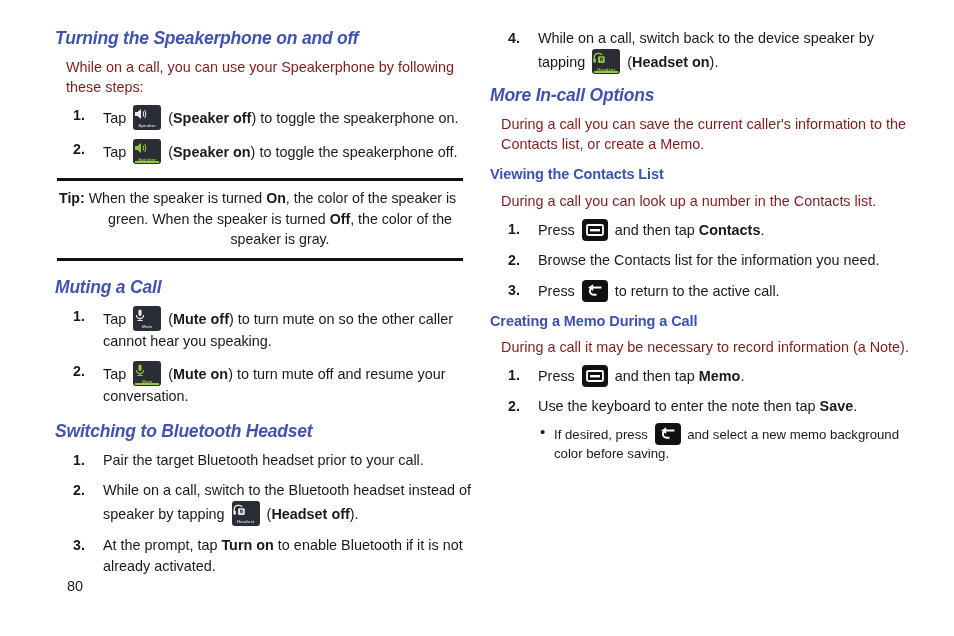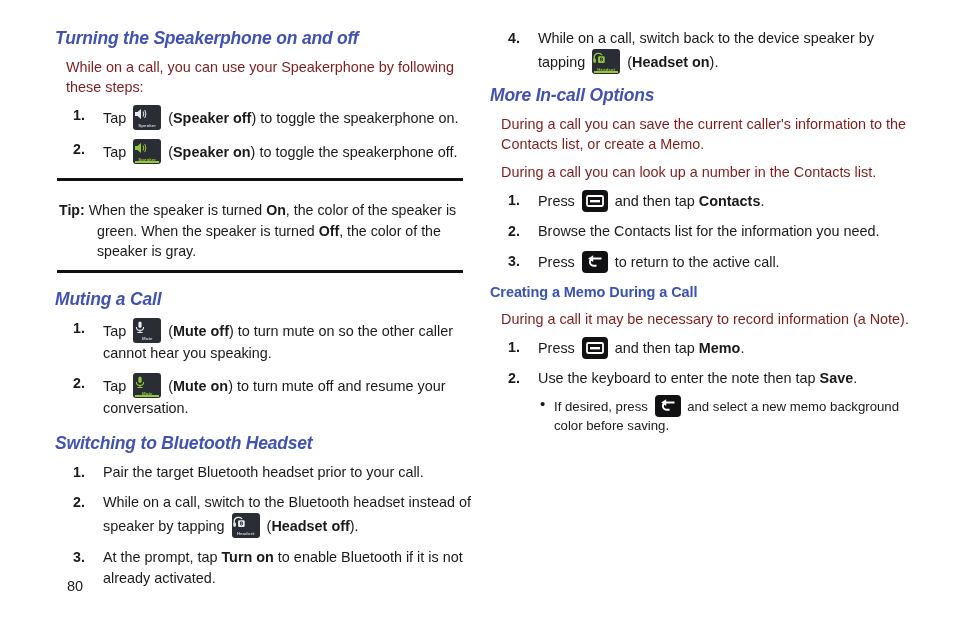--- a/index.html
+++ b/index.html
@@ -108,28 +108,28 @@
     width: 406px;
   }
   .rule {
     height: 3px;
     background: #111111;
     width: 100%;
   }
   .tip-body {
     font-size: 14.2px;
     line-height: 1.42;
-    padding: 19px 0 9px 2px;
+    padding: 7px 0 9px 2px;
   }
   .tip-body .hang {
     display: block;
     padding-left: 38px;
     text-indent: -38px;
   }
-  .tip-body .cont { display: block; padding-left: 38px; }
+  .tip-body .cont { display: block; padding-left: 38px; text-align: center; }
 
   
   .pagenum {
     position: absolute;
     left: 67px;
     top: 578px;
     font-size: 14.5px;
     color: #222;
   }
 
@@ -321,20 +321,21 @@
           <span class="bar"></span>
         </span>
         <span>(</span><b>Headset on</b><span>).</span>
       </li>
     </ol>
 
     <h2 class="sec-title" style="margin-top:11px;">More In-call Options</h2>
 
     <p class="body">During a call you can save the current caller's information to the Contacts list, or create a Memo.</p>
 
+    <h3 class="sub-title" style="margin-top:12px;">Viewing the Contacts List</h3>
 
     <p class="body">During a call you can look up a number in the Contacts list.</p>
 
     <ol class="steps">
       <li>
         <span class="num">1.</span><span>Press</span>
         <span class="ic key-ic">
           <svg width="26" height="22" viewBox="0 0 26 22">
             <rect x="5" y="6" width="16" height="10" rx="1.2" fill="none" stroke="#ffffff" stroke-width="1.8"></rect>
             <rect x="8" y="10" width="10" height="2.4" fill="#ffffff"></rect>

